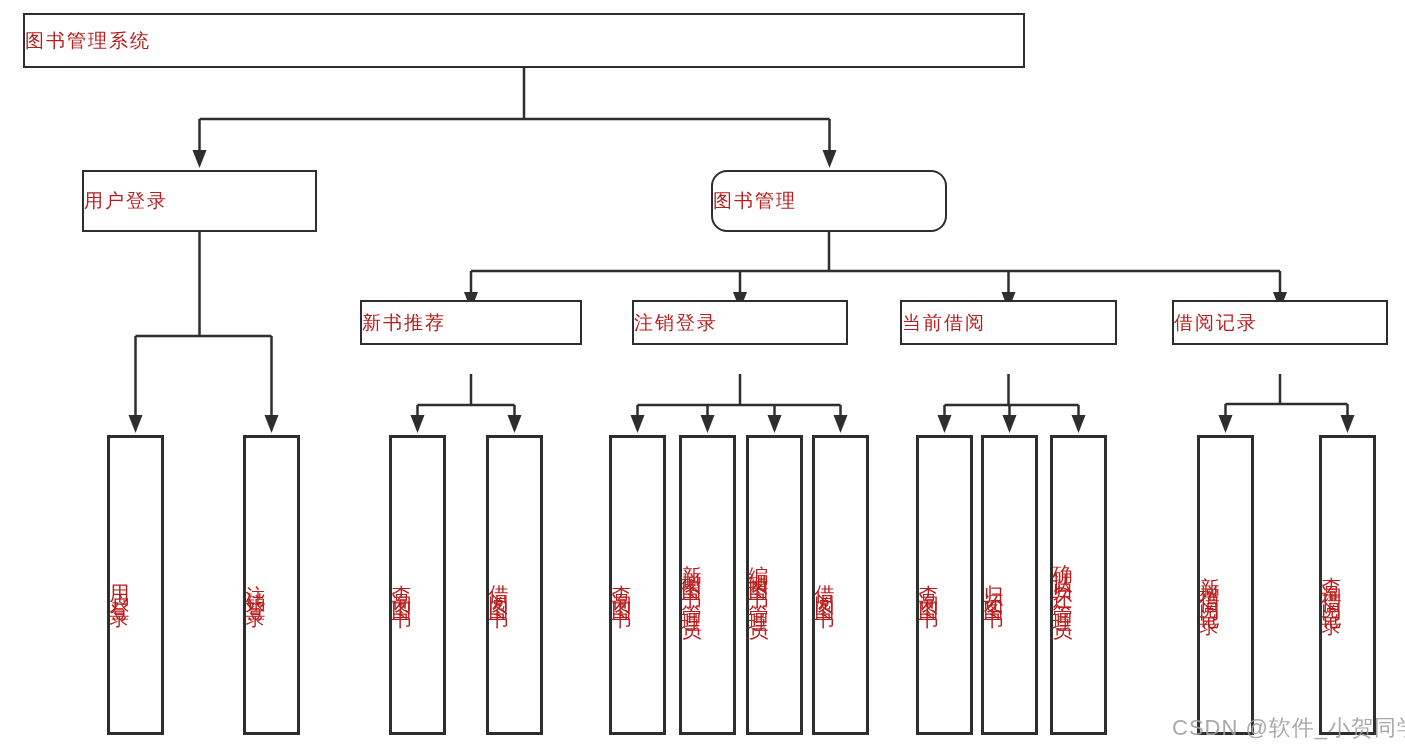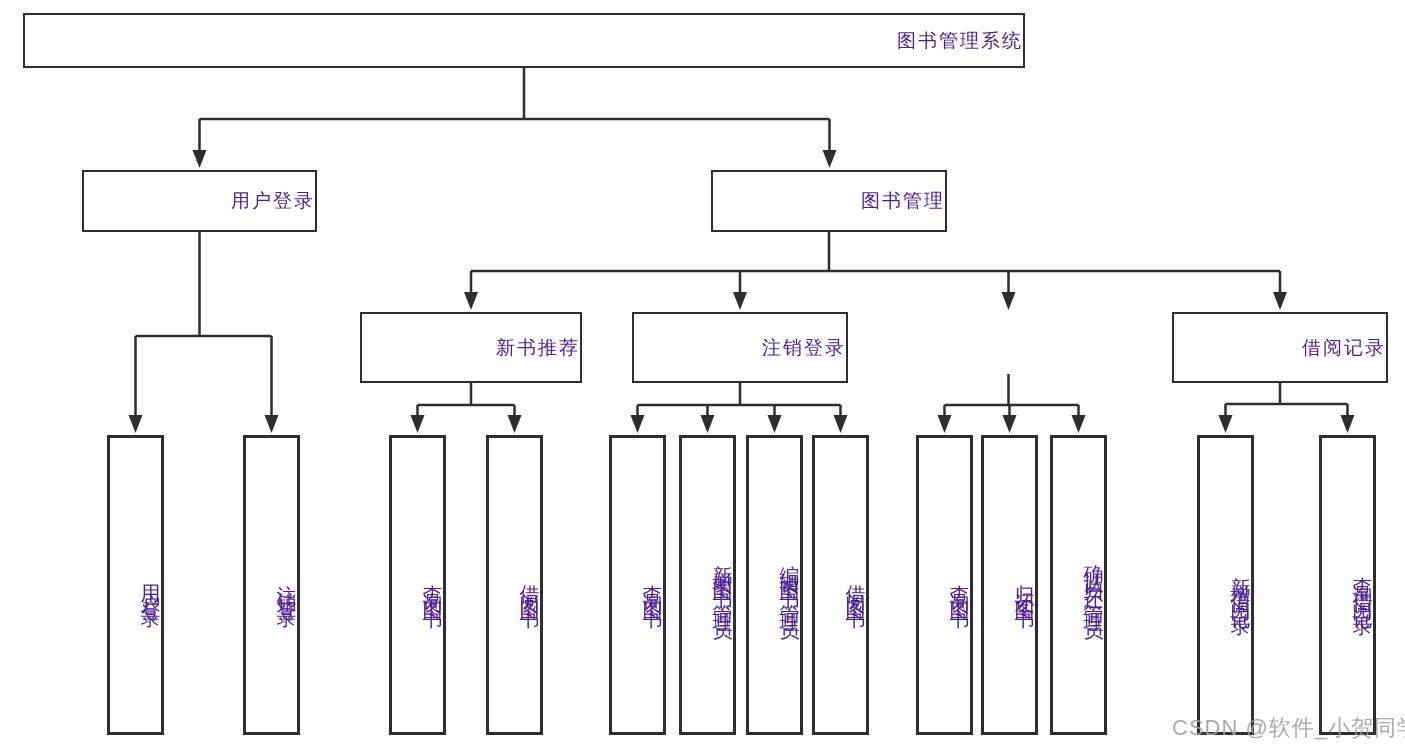--- a/index.html
+++ b/index.html
@@ -24,32 +24,32 @@
     left: 0;
     top: 0;
   }
   .box {
     position: absolute;
     box-sizing: border-box;
     background: #ffffff;
     border: 2.5px solid #2e2e2e;
     display: flex;
     align-items: center;
-    justify-content: flex-end;
-    color: #4c1d95;
+    justify-content: flex-start;
+    color: #b91c1c;
   }
   .hl {
     font-size: 19px;
     letter-spacing: 2px;
     white-space: nowrap;
   }
   .root-box  { left: 23px;  top: 13px;  width: 1002px; height: 55px; }
   .l2-user   { left: 82px;  top: 170px; width: 235px;  height: 62px; }
-  .l2-book   { left: 711px; top: 170px; width: 236px;  height: 62px; }
-  .l3 { top: 312px; height: 71px; }
+  .l2-book   { left: 711px; top: 170px; width: 236px;  height: 62px; border-radius: 16px; }
+  .l3 { top: 300px; height: 45px; }
   .l3-a { left: 360px;  width: 222px; }
   .l3-b { left: 632px;  width: 216px; }
   .l3-c { left: 900px;  width: 217px; }
   .l3-d { left: 1172px; width: 216px; }
   .leaf {
     top: 435px;
     height: 300px;
     width: 57px;
     border-width: 3px;
   }
@@ -120,20 +120,23 @@
   <div class="box l2-book">
     <span class="hl">图书管理</span>
   </div>
 
   <div class="box l3 l3-a">
     <span class="hl">新书推荐</span>
   </div>
   <div class="box l3 l3-b">
     <span class="hl">注销登录</span>
   </div>
+  <div class="box l3 l3-c">
+    <span class="hl">当前借阅</span>
+  </div>
   <div class="box l3 l3-d">
     <span class="hl">借阅记录</span>
   </div>
 
   <div class="box leaf" style="left:107px">
     <span class="vl">用户登录</span>
   </div>
   <div class="box leaf" style="left:243px">
     <span class="vl">注销登录</span>
   </div>

